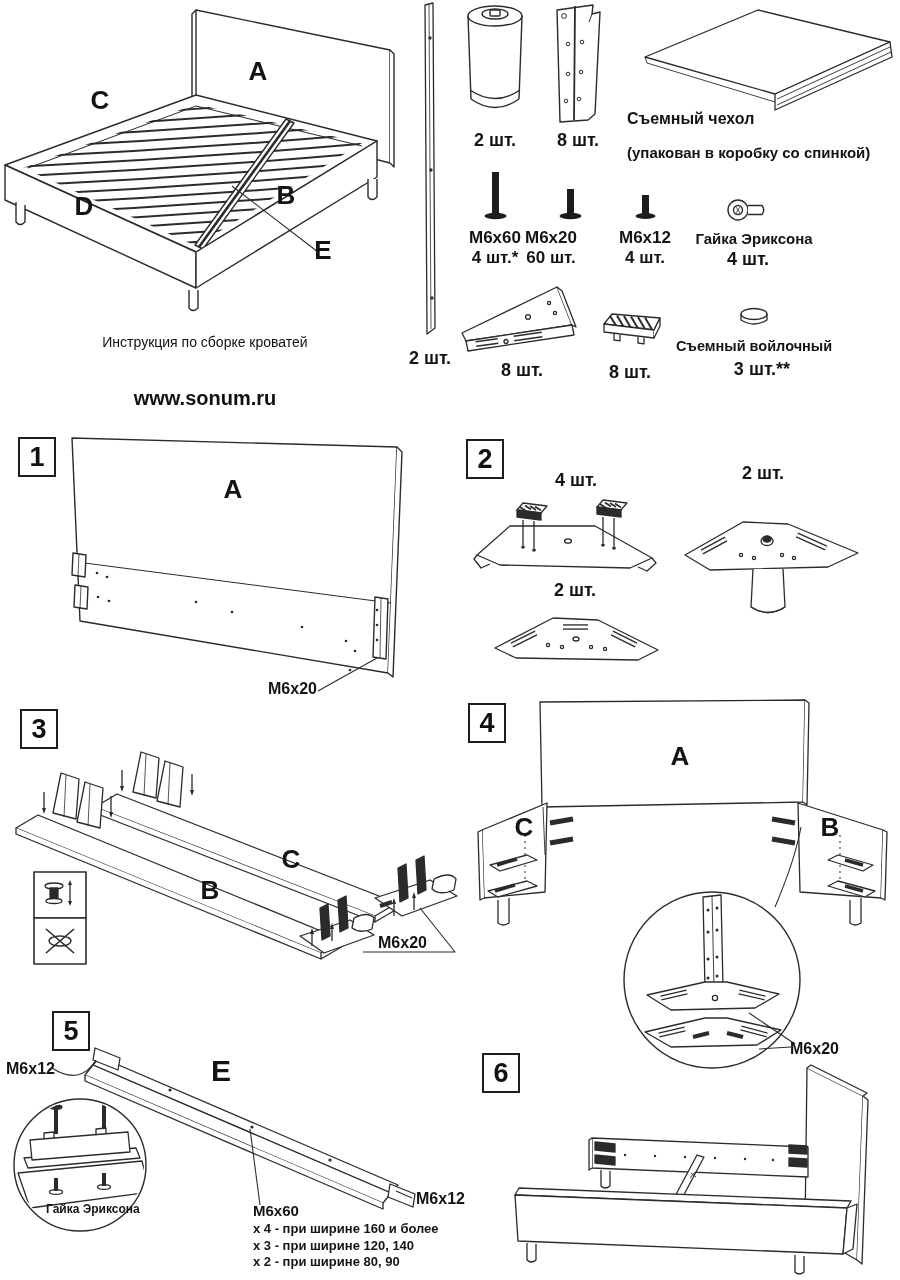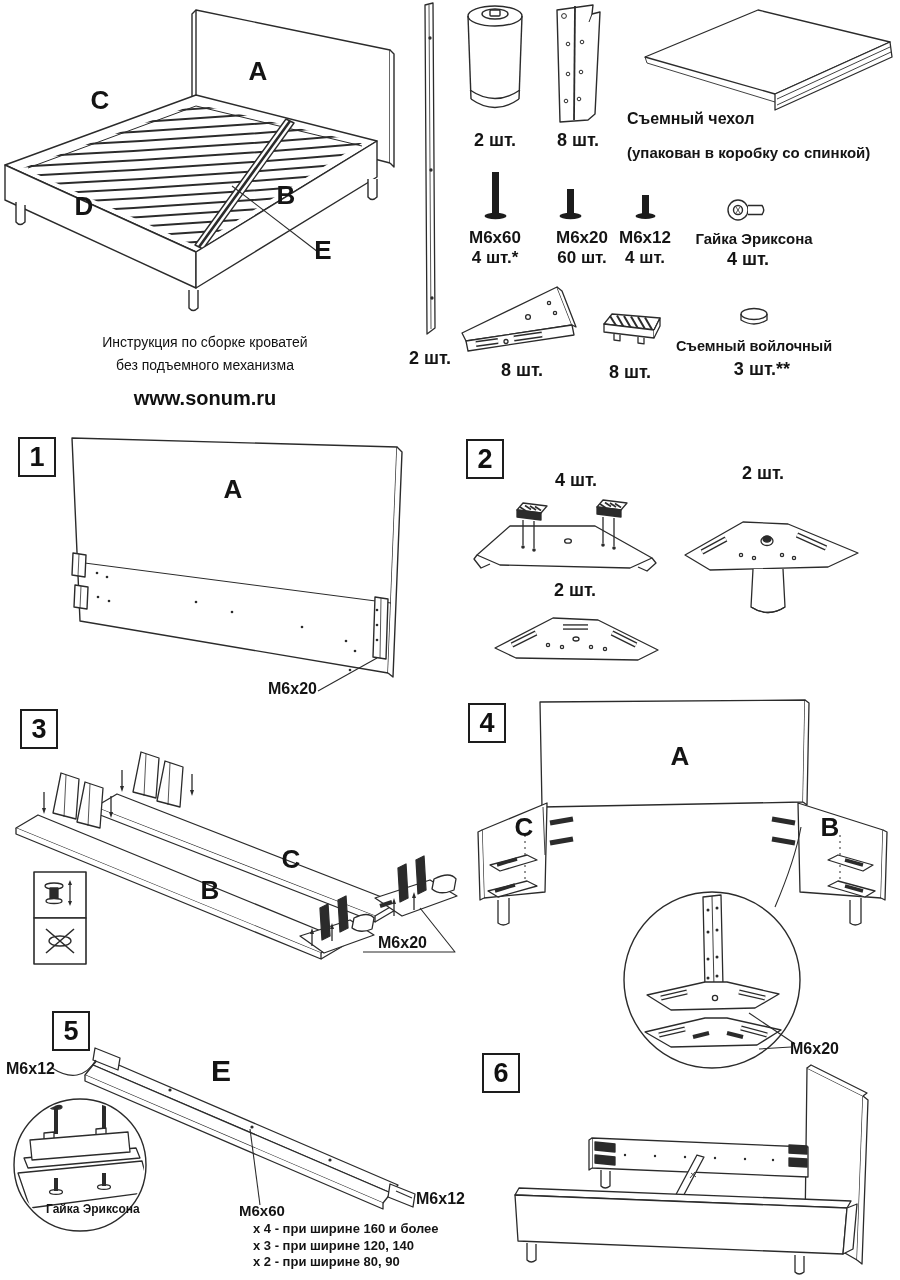--- a/index.html
+++ b/index.html
@@ -63,21 +63,20 @@
   </g>
 </svg>
 <div class="lbl ctr biglabel" style="left:258px;top:72px">A</div>
 <div class="lbl ctr biglabel" style="left:100px;top:101px">C</div>
 <div class="lbl ctr biglabel" style="left:286px;top:196px">B</div>
 <div class="lbl ctr biglabel" style="left:84px;top:207px">D</div>
 <div class="lbl ctr biglabel" style="left:323px;top:251px">E</div>
 
 <div class="title">
   <div>Инструкция по сборке кроватей</div>
-  <div>без подъемного механизма</div>
 </div>
 <div class="site">www.sonum.ru</div>
 
 <svg class="abs" style="left:412px;top:0" width="46" height="342" viewBox="0 0 46 342">
   <g stroke="#2b2b2b" stroke-width="1.3" fill="#fff" stroke-linejoin="round">
     <path d="M13,5 L21,3 L23,328 L15,334 Z"></path>
     <path d="M17,5 L19,329" stroke-width="0.8" fill="none"></path>
     <circle cx="18" cy="38" r="1" fill="#2b2b2b"></circle>
       <circle cx="19" cy="170" r="1" fill="#2b2b2b"></circle>
     <circle cx="20" cy="298" r="1" fill="#2b2b2b"></circle>
@@ -138,21 +137,21 @@
   <div>М6х60</div>
   <div>4 шт.*</div>
 </div>
 
 <svg class="abs" style="left:558px;top:189px" width="26" height="36" viewBox="0 0 26 36">
   <g fill="#1c1c1c">
       <rect x="9" y="0" width="7" height="25"></rect>
       <ellipse cx="12.5" cy="27" rx="11" ry="3.2"></ellipse>
     </g>
 </svg>
-<div class="lbl screwlbl" style="left:547px;top:228px;width:70px">
+<div class="lbl screwlbl" style="left:516px;top:228px;width:70px">
   <div>М6х20</div>
   <div>60 шт.</div>
 </div>
 
 <svg class="abs" style="left:634px;top:195px" width="24" height="30" viewBox="0 0 24 30">
   <g fill="#1c1c1c">
       <rect x="8" y="0" width="7" height="19"></rect>
       <ellipse cx="11.5" cy="21" rx="10" ry="3"></ellipse>
     </g>
 </svg>
@@ -525,21 +524,21 @@
     </g>
 
     <path d="M260,165 L250,89" fill="none" stroke-width="1.1"></path>
     <path d="M412,158 L396,151" fill="none" stroke-width="1.1"></path>
   </g>
 </svg>
 <div class="lbl callout" style="left:6px;top:1060px">M6x12</div>
 <div class="lbl ctr" style="left:221px;top:1071px;font-size:30px">E</div>
 <div class="lbl" style="left:46px;top:1203px;font-size:12px">Гайка Эриксона</div>
 <div class="lbl callout" style="left:416px;top:1190px">M6x12</div>
-<div class="lbl" style="left:239px;top:1203px;font-size:15px">M6x60</div>
+<div class="lbl" style="left:253px;top:1203px;font-size:15px">M6x60</div>
 <div class="lbl" style="left:253px;top:1221px;font-size:13px;line-height:16.5px">
   <div>x 4 - при ширине 160 и более</div>
   <div>x 3 - при ширине 120, 140</div>
   <div>x 2 - при ширине 80, 90</div>
 </div>
 
 <div class="stepnum" style="left:482px;top:1053px">6</div>
 <svg class="abs" style="left:495px;top:1058px" width="405" height="222" viewBox="0 0 405 222">
   <g stroke="#2b2b2b" stroke-width="1.3" fill="#fff" stroke-linejoin="round">
 

